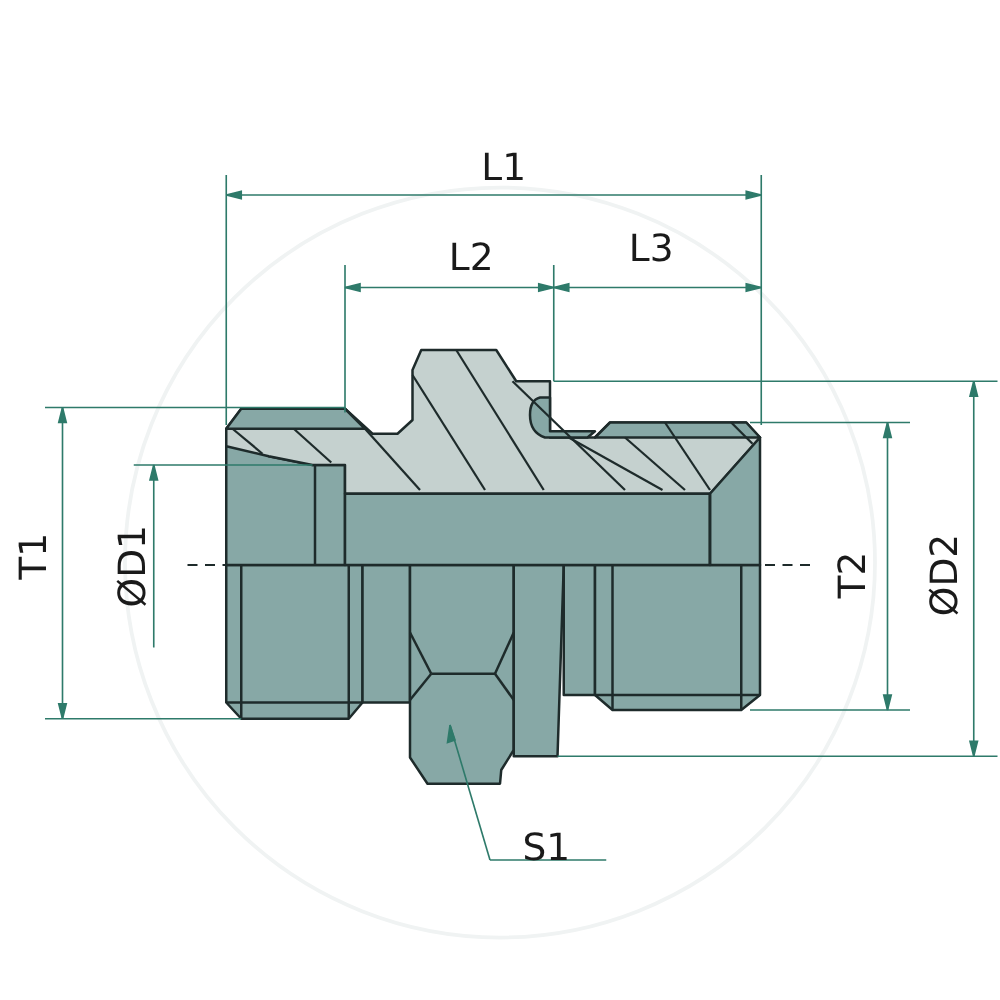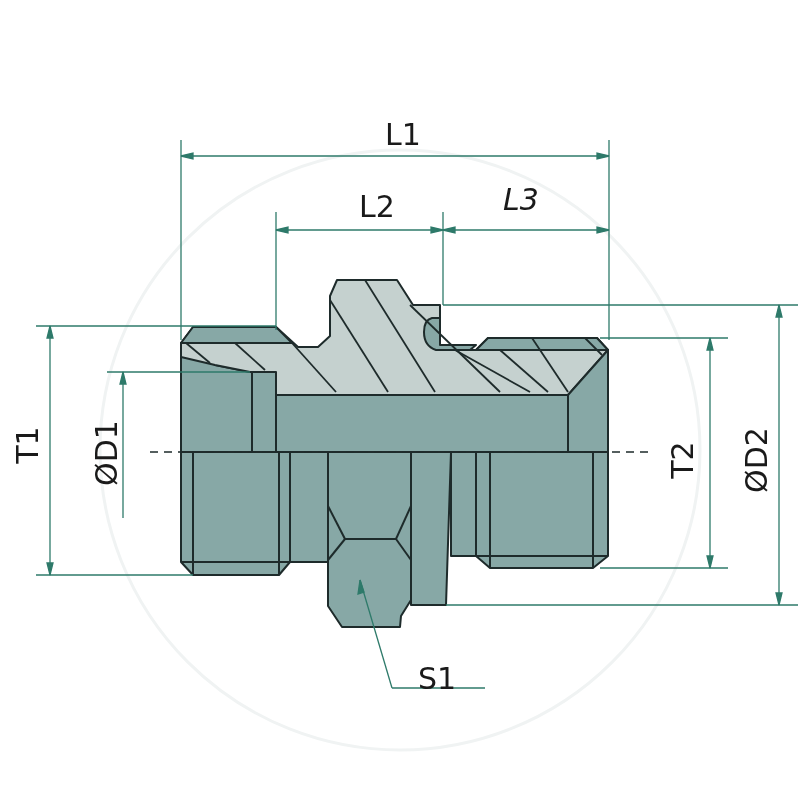--- a/index.html
+++ b/index.html
@@ -123,18 +123,18 @@
     <polygon points="779,605 776,593 782,593"></polygon>
 
     <line x1="360" y1="580" x2="392" y2="688"></line>
     <line x1="392" y1="688" x2="485" y2="688"></line>
     <polygon points="360,580 358,594 364,592"></polygon>
   </g>
 </svg>
 
 <div class="dim-label" style="left:385px; top:120px;">L1</div>
 <div class="dim-label" style="left:343px; top:192px;margin-left:16px;">L2</div>
-<div class="dim-label" style="left:503px; top:185px;font-style:italic;">L3</div>
+<div class="dim-label" style="left:503px; top:185px;">L3</div>
 <div class="dim-label rot" style="left:9px; top:430px;">T1</div>
 <div class="dim-label rot" style="left:74px; top:438px;">ØD1</div>
 <div class="dim-label rot" style="left:664px; top:445px;">T2</div>
 <div class="dim-label rot" style="left:724px; top:445px;">ØD2</div>
 <div class="dim-label" style="left:418px; top:664px;">S1</div>
 
 </body></html>

